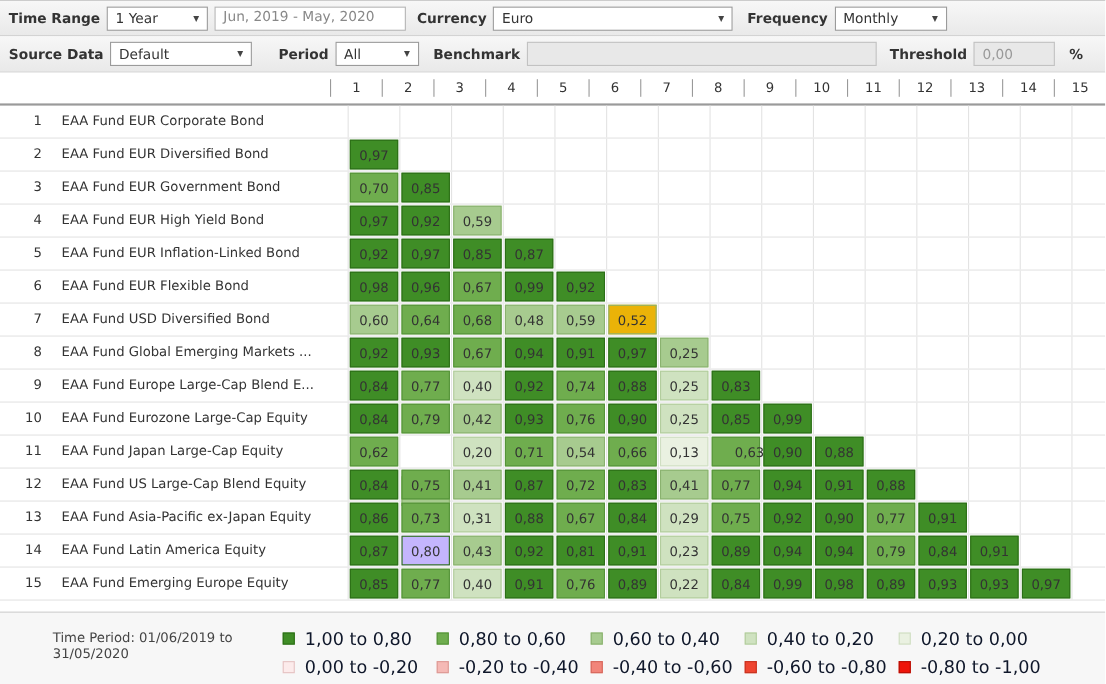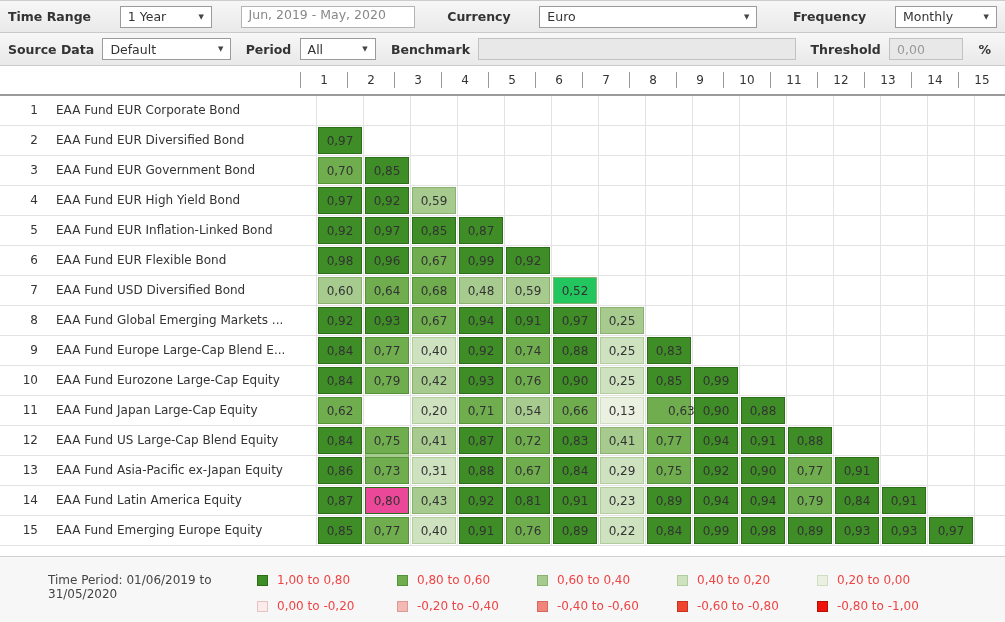--- a/index.html
+++ b/index.html
@@ -2,21 +2,21 @@
 <html><head>
 <meta charset="utf-8">
 <style>
   html,body{margin:0;padding:0;background:#fff;}
   *{box-sizing:border-box;}
   body{font-family:"DejaVu Sans","Liberation Sans",sans-serif;color:#333;}
   .app{position:relative;width:1005px;height:622px;background:#fff;overflow:hidden;border-top:1px solid #ccc;}
 
   
   .toolbar{display:flex;align-items:center;background:linear-gradient(#f7f7f7,#e9e9e9);
-           border-bottom:1px solid #c9c9c9;padding:4px 8px;white-space:nowrap;justify-content:space-between;}
+           border-bottom:1px solid #c9c9c9;padding:4px 8px;white-space:nowrap;}
   .tb1{height:32px;}
   .tb2{height:33px;}
   .tblabel{font-weight:bold;font-size:12.5px;color:#333;margin-right:6px;}
   .select{display:flex;align-items:center;justify-content:space-between;background:#fff;
           border:1px solid #9b9b9b;height:22px;padding:0 7px;font-size:12.5px;color:#333;cursor:pointer;}
   .caret{font-size:7px;color:#444;margin-left:10px;}
   .textbox{display:flex;align-items:center;background:#fff;border:1px solid #b4b4b4;height:22px;
            padding:0 7px;font-size:12.5px;color:#888;}
   .textbox.disabled{background:#e8e8e8;border-color:#c2c2c2;}
   .sp{display:inline-block;}
@@ -36,21 +36,21 @@
   .val{margin:1px;height:27px;line-height:26px;text-align:center;font-size:12px;color:#333;
        border:1px solid transparent;}
 
   
   .footer{position:absolute;left:0;right:0;bottom:0;height:66px;background:#f7f7f7;
           border-top:1px solid #cfcfcf;display:flex;align-items:flex-start;}
   .time-period{flex:0 0 257px;padding:16px 0 0 48px;font-size:12px;color:#444;}
   .legend{display:grid;grid-template-columns:repeat(5,140px);grid-auto-rows:26px;margin-top:10px;}
   .litem{display:flex;align-items:center;}
   .lsq{width:11px;height:11px;border:1px solid #999;margin-right:9px;flex:0 0 11px;}
-  .llab{font-size:12px;color:#ef4444;}
+  .llab{font-size:16px;color:#0f172a;}
 </style>
 </head>
 <body>
 
 <div class="app">
 
   <div class="toolbar tb1">
     <span class="tblabel">Time Range</span>
     <div class="select" style="width:92px">
       <span>1 Year</span>
@@ -70,21 +70,21 @@
       <span class="caret">▼</span>
     </div>
   </div>
 
   <div class="toolbar tb2">
     <span class="tblabel">Source Data</span>
     <div class="select" style="width:129px">
       <span>Default</span>
       <span class="caret">▼</span>
     </div>
-    <span class="tblabel" style="margin-left:12px;">Period</span>
+    <span class="tblabel" style="margin-left:24px;">Period</span>
     <div class="select" style="width:76px">
       <span>All</span>
       <span class="caret">▼</span>
     </div>
     <span class="tblabel" style="margin-left:13px;">Benchmark</span>
     <div class="textbox disabled" style="width:318px">
       <span></span>
     </div>
     <span class="tblabel" style="margin-left:12px;">Threshold</span>
     <div class="textbox disabled" style="width:74px;color:#999;">
@@ -284,21 +284,21 @@
             <div class="cell">
               <div class="val" style="background: rgb(111, 173, 78); border-color: rgb(85, 147, 57);">0,68</div>
             </div>
             <div class="cell">
               <div class="val" style="background: rgb(167, 203, 143); border-color: rgb(138, 178, 111);">0,48</div>
             </div>
             <div class="cell">
               <div class="val" style="background: rgb(167, 203, 143); border-color: rgb(138, 178, 111);">0,59</div>
             </div>
             <div class="cell">
-              <div class="val" style="background: #22c55e; border-color: rgb(138, 178, 111);">0,52</div>
+              <div class="val" style="background: #eab308; border-color: rgb(138, 178, 111);">0,52</div>
             </div>
             <div class="cell"></div>
             <div class="cell"></div>
             <div class="cell"></div>
             <div class="cell"></div>
             <div class="cell"></div>
             <div class="cell"></div>
             <div class="cell"></div>
             <div class="cell"></div>
             <div class="cell"></div>
@@ -545,21 +545,21 @@
           </div>
         </div>
         <div class="mrow">
           <div class="rnum">14</div>
           <div class="rname">EAA Fund Latin America Equity</div>
           <div class="cells">
             <div class="cell">
               <div class="val" style="background: rgb(63, 141, 38); border-color: rgb(44, 110, 23);">0,87</div>
             </div>
             <div class="cell">
-              <div class="val" style="background: #ec4899; border-color: rgb(44, 110, 23);">0,80</div>
+              <div class="val" style="background: #c4b5fd; border-color: rgb(44, 110, 23);">0,80</div>
             </div>
             <div class="cell">
               <div class="val" style="background: rgb(167, 203, 143); border-color: rgb(138, 178, 111);">0,43</div>
             </div>
             <div class="cell">
               <div class="val" style="background: rgb(63, 141, 38); border-color: rgb(44, 110, 23);">0,92</div>
             </div>
             <div class="cell">
               <div class="val" style="background: rgb(63, 141, 38); border-color: rgb(44, 110, 23);">0,81</div>
             </div>

